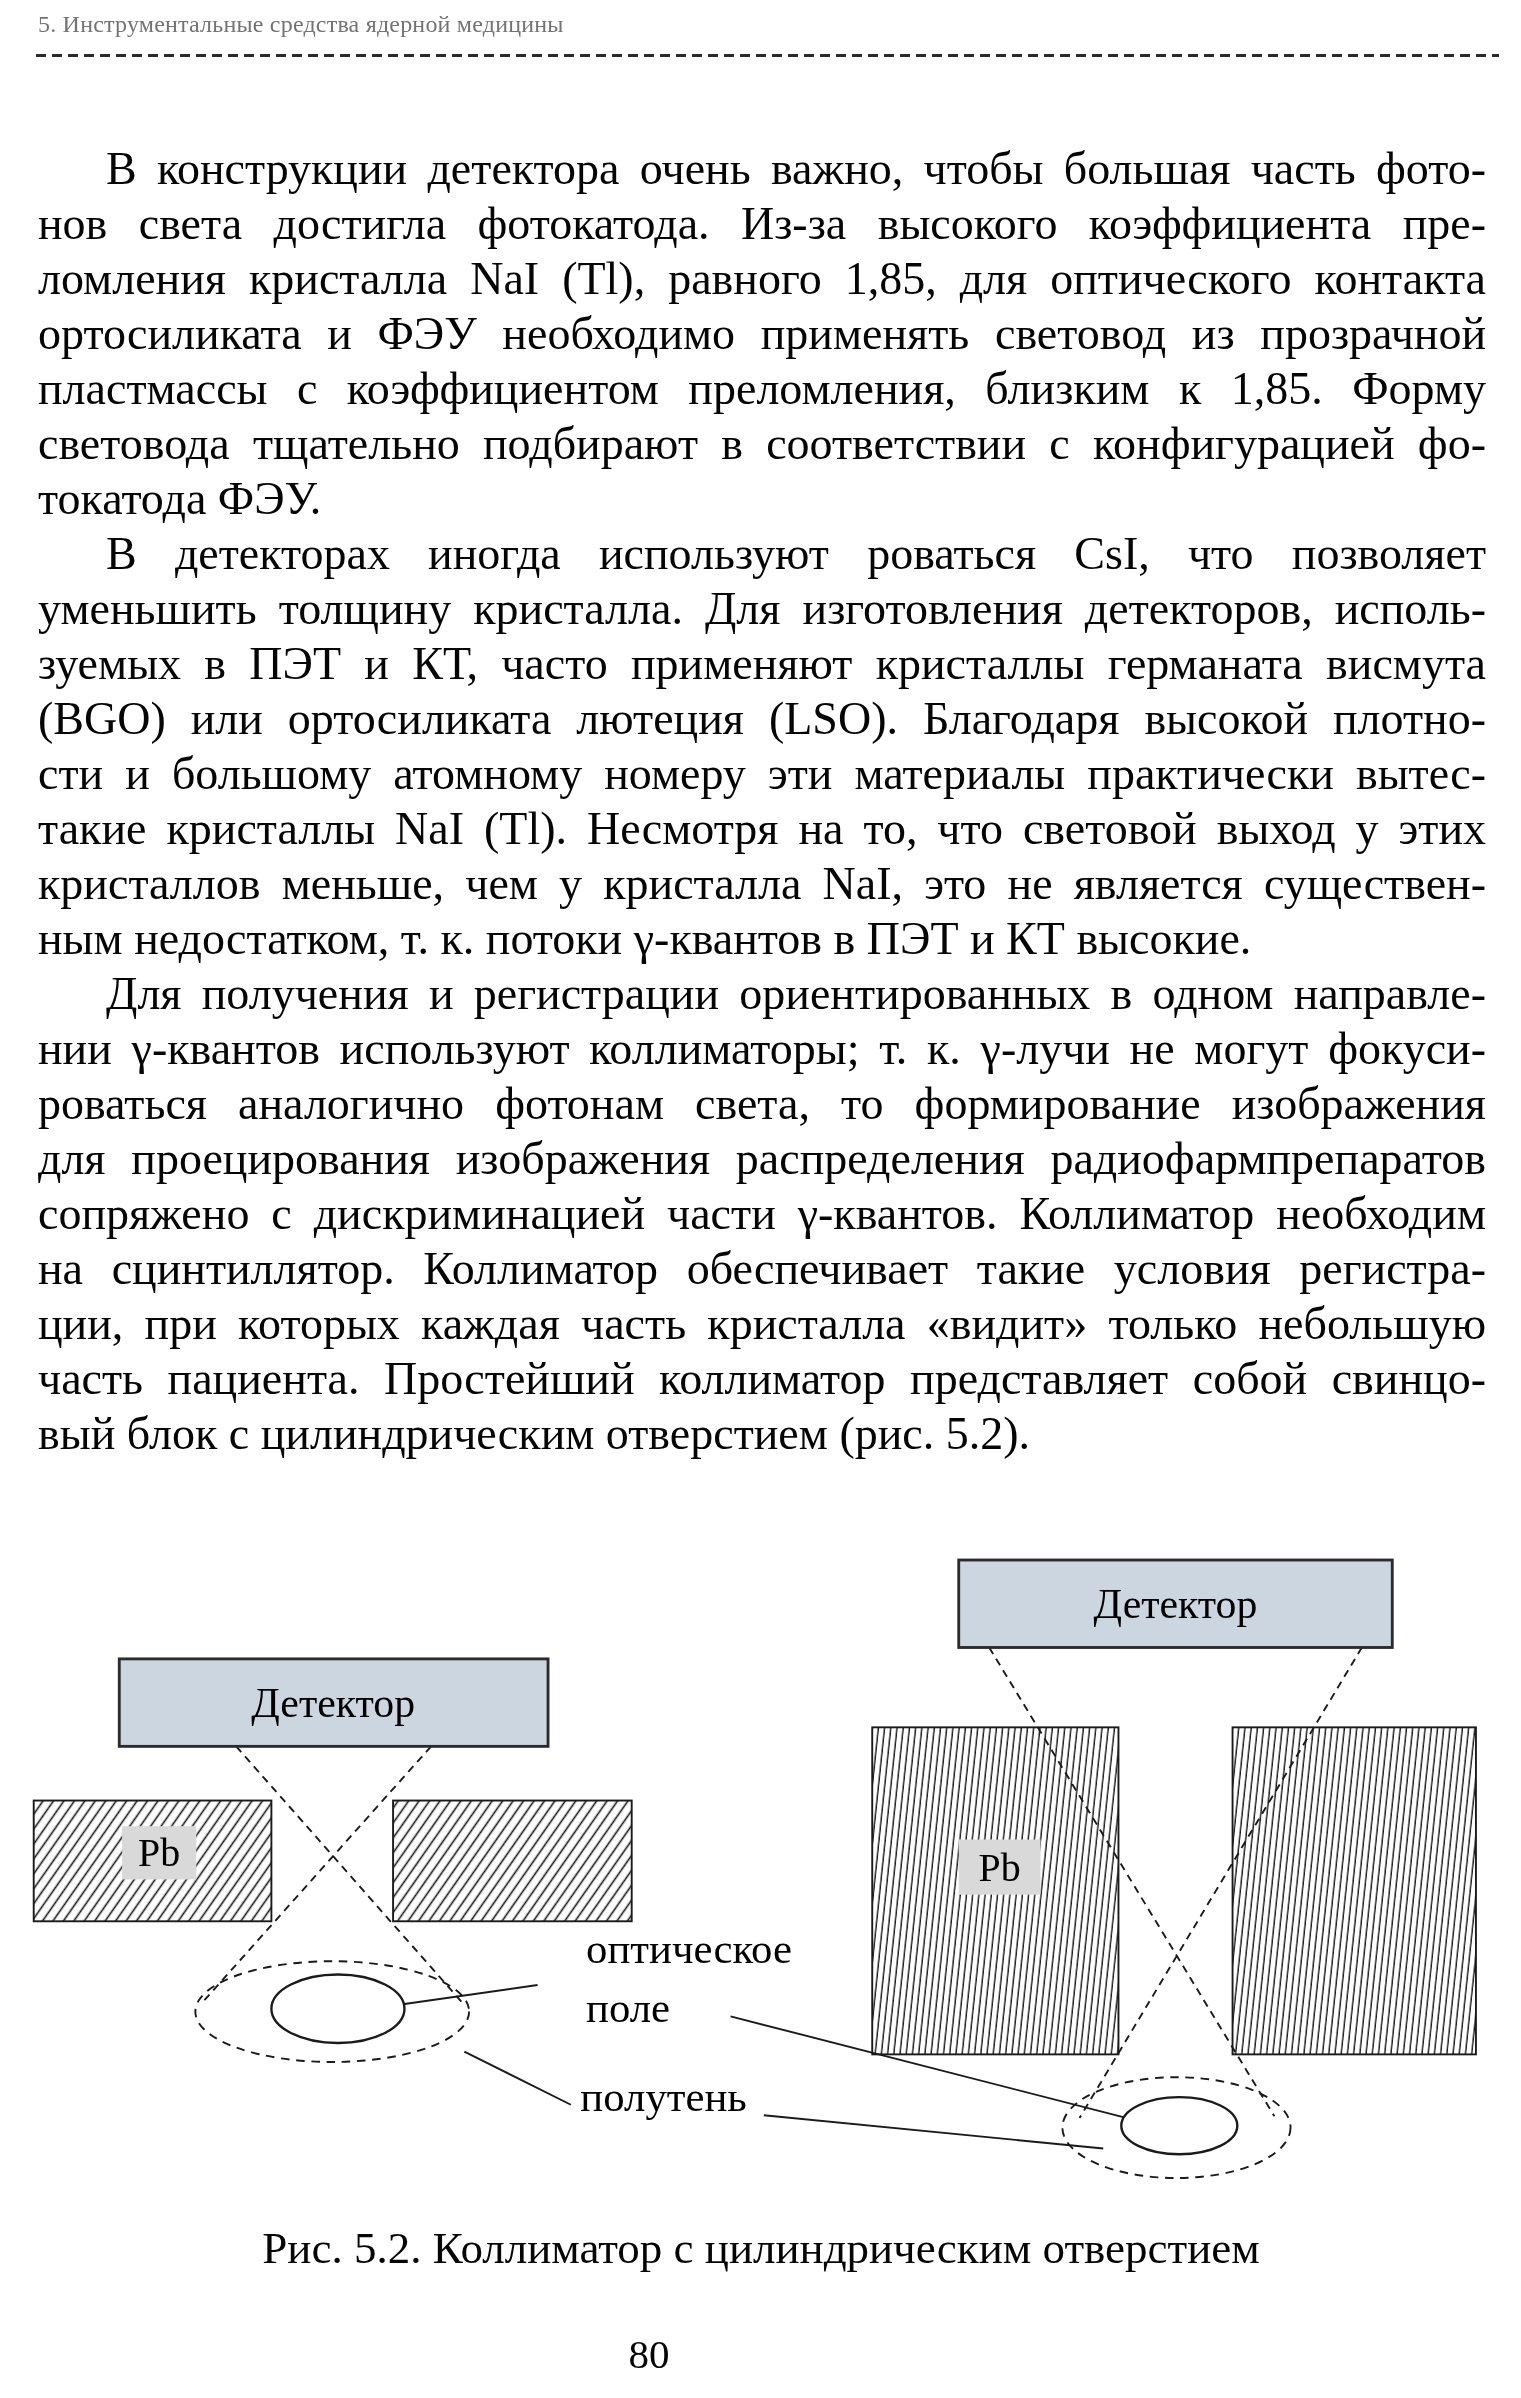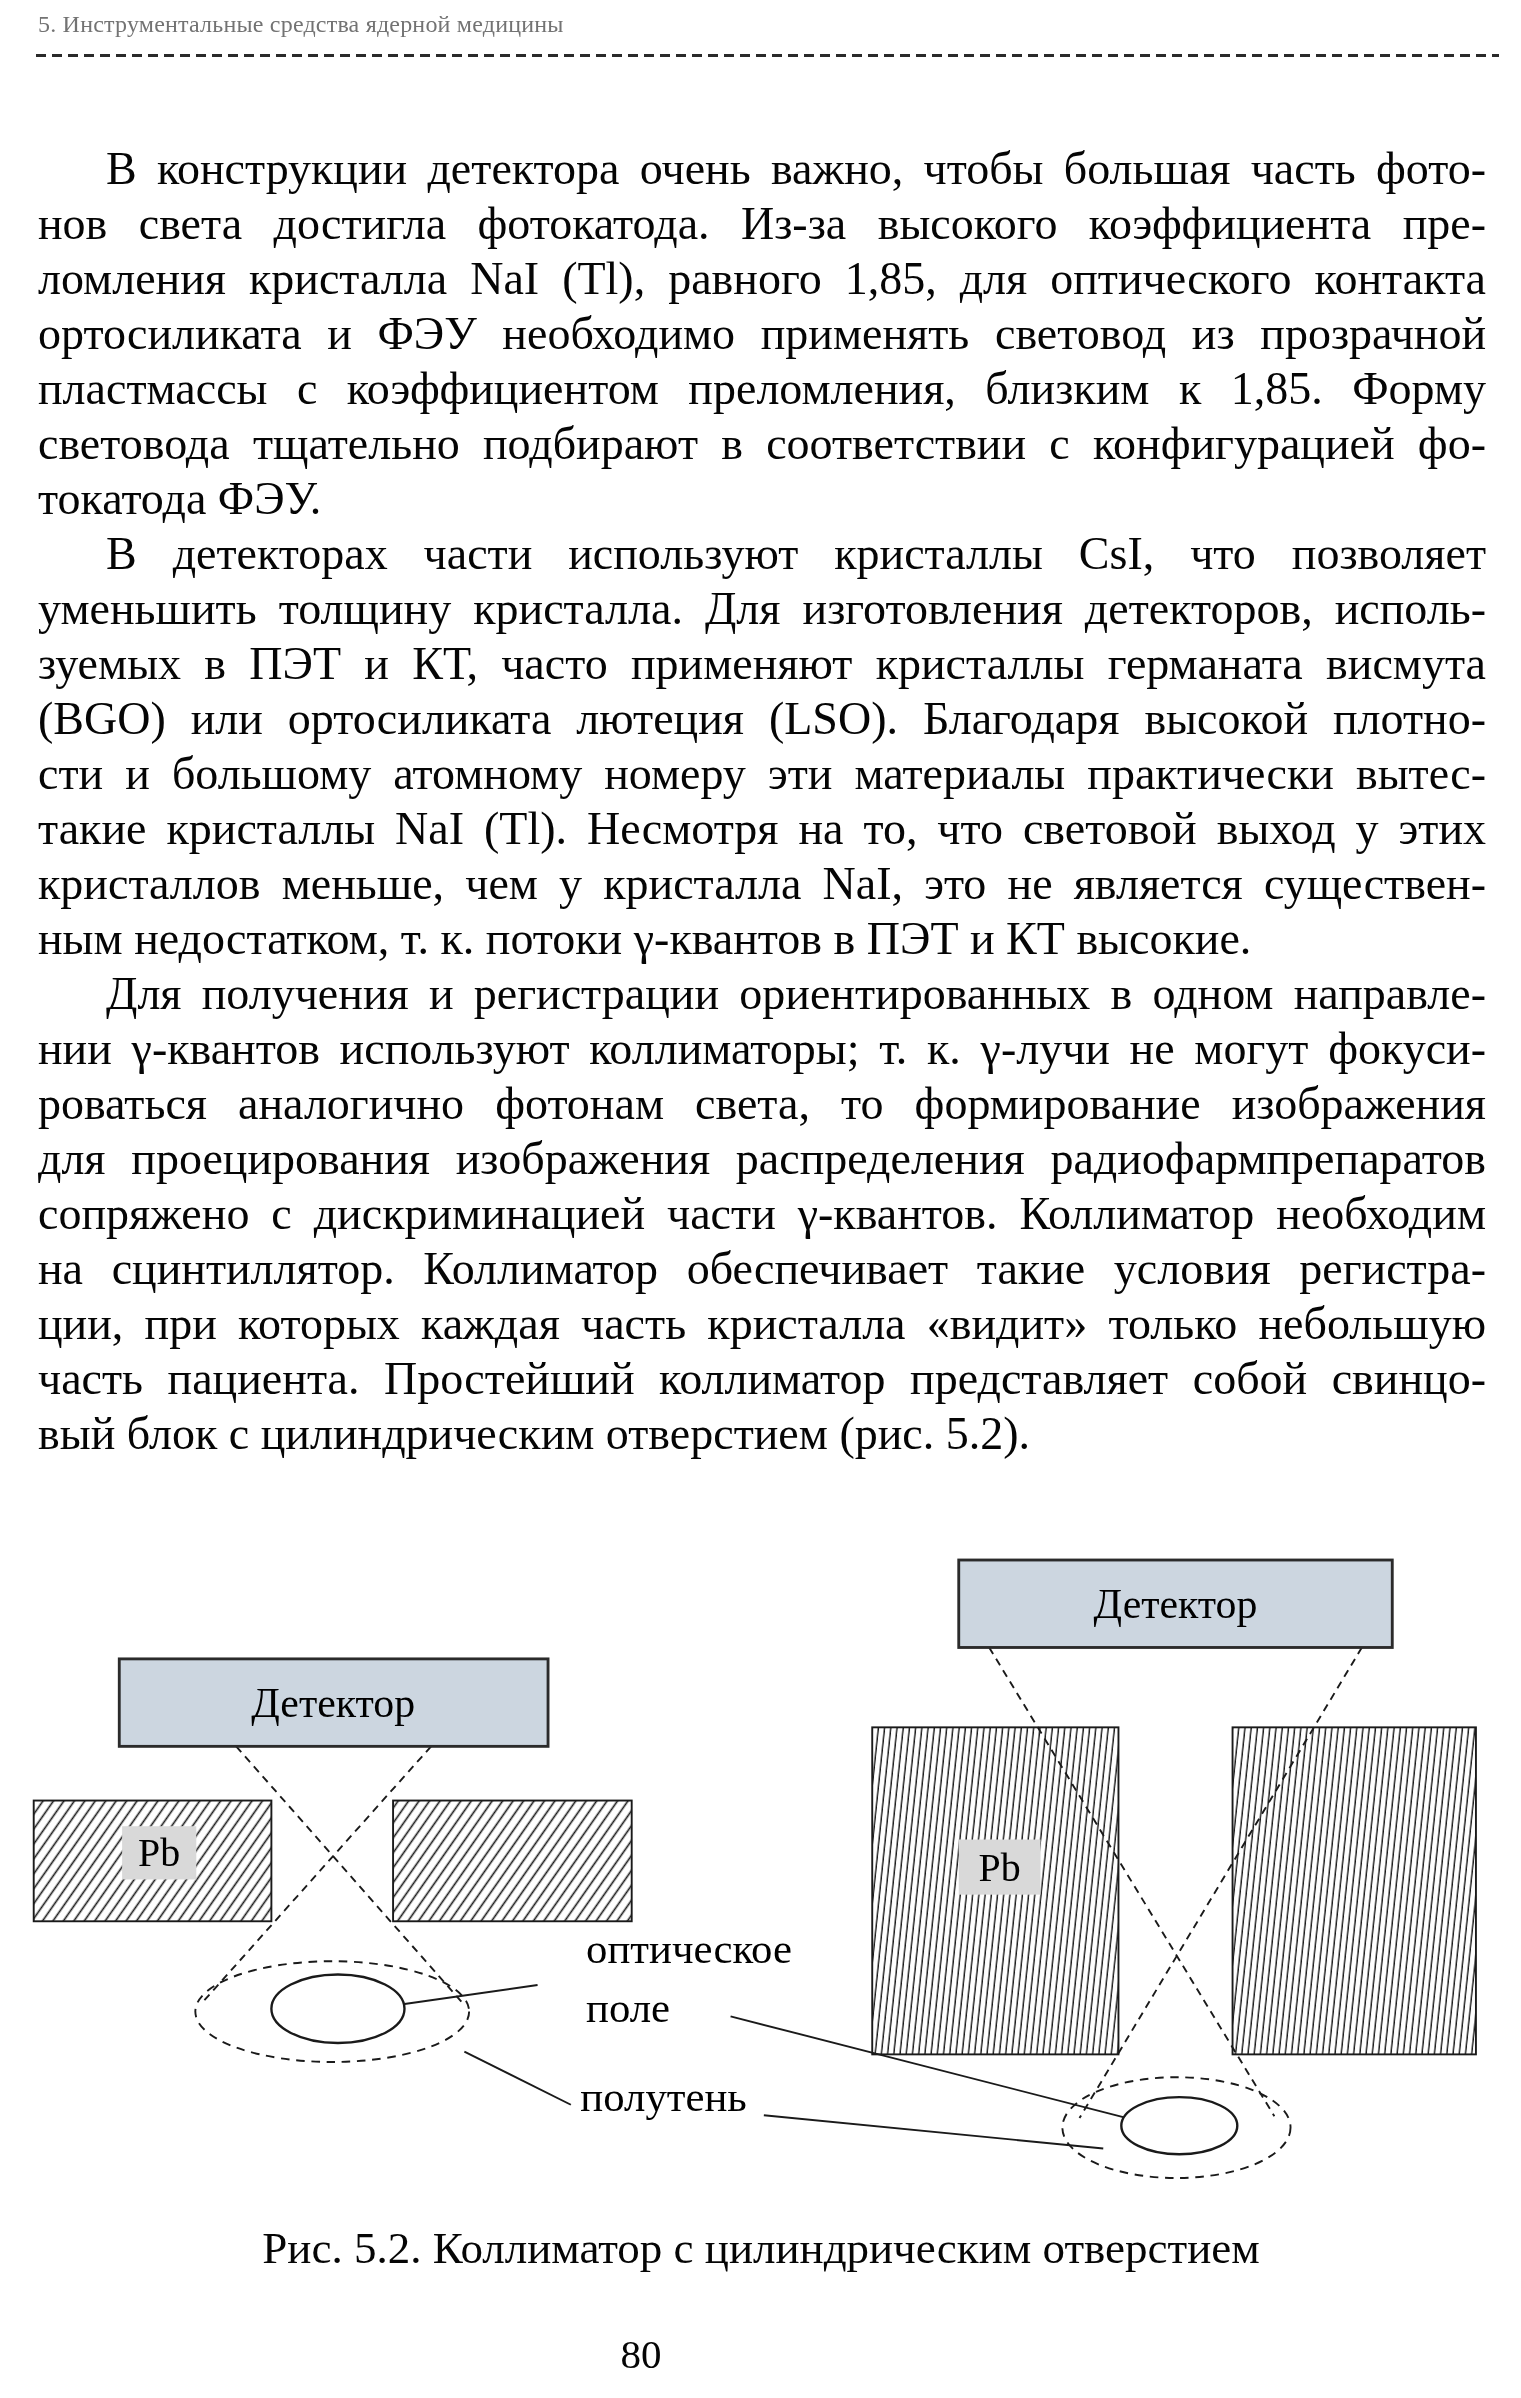--- a/index.html
+++ b/index.html
@@ -55,21 +55,21 @@
   .solid-ellipse  { fill:#ffffff; stroke:#1a1a1a; stroke-width:2.5; }
   .caption {
     position:absolute;
     left:0; top:2222px;
     width:1522px;
     text-align:center;
     font-size:45px;
   }
   .page-number {
     position:absolute;
-    left:8px; top:2330px;
+    left:16px; top:2330px;
     width:1226px;
     text-align:center;
     font-size:41px;
     padding-left:40px;
   }
 </style>
 </head>
 <body>
 
 <div class="page">
@@ -81,21 +81,21 @@
       <div class="para">
         <div class="line first">В конструкции детектора очень важно, чтобы большая часть фото-</div>
         <div class="line">нов света достигла фотокатода. Из-за высокого коэффициента пре-</div>
         <div class="line">ломления кристалла NaI (Tl), равного 1,85, для оптического контакта</div>
         <div class="line">ортосиликата и ФЭУ необходимо применять световод из прозрачной</div>
         <div class="line">пластмассы с коэффициентом преломления, близким к 1,85. Форму</div>
         <div class="line">световода тщательно подбирают в соответствии с конфигурацией фо-</div>
         <div class="line last">токатода ФЭУ.</div>
       </div>
       <div class="para">
-        <div class="line first">В детекторах части используют кристаллы CsI, что позволяет</div>
+        <div class="line first">В детекторах иногда используют роваться CsI, что позволяет</div>
         <div class="line">уменьшить толщину кристалла. Для изготовления детекторов, исполь-</div>
         <div class="line">зуемых в ПЭТ и КТ, часто применяют кристаллы германата висмута</div>
         <div class="line">(BGO) или ортосиликата лютеция (LSO). Благодаря высокой плотно-</div>
         <div class="line">сти и большому атомному номеру эти материалы практически вытес-</div>
         <div class="line">такие кристаллы NaI (Tl). Несмотря на то, что световой выход у этих</div>
         <div class="line">кристаллов меньше, чем у кристалла NaI, это не является существен-</div>
         <div class="line last">ным недостатком, т. к. потоки γ-квантов в ПЭТ и КТ высокие.</div>
       </div>
       <div class="para">
         <div class="line first">Для получения и регистрации ориентированных в одном направле-</div>

